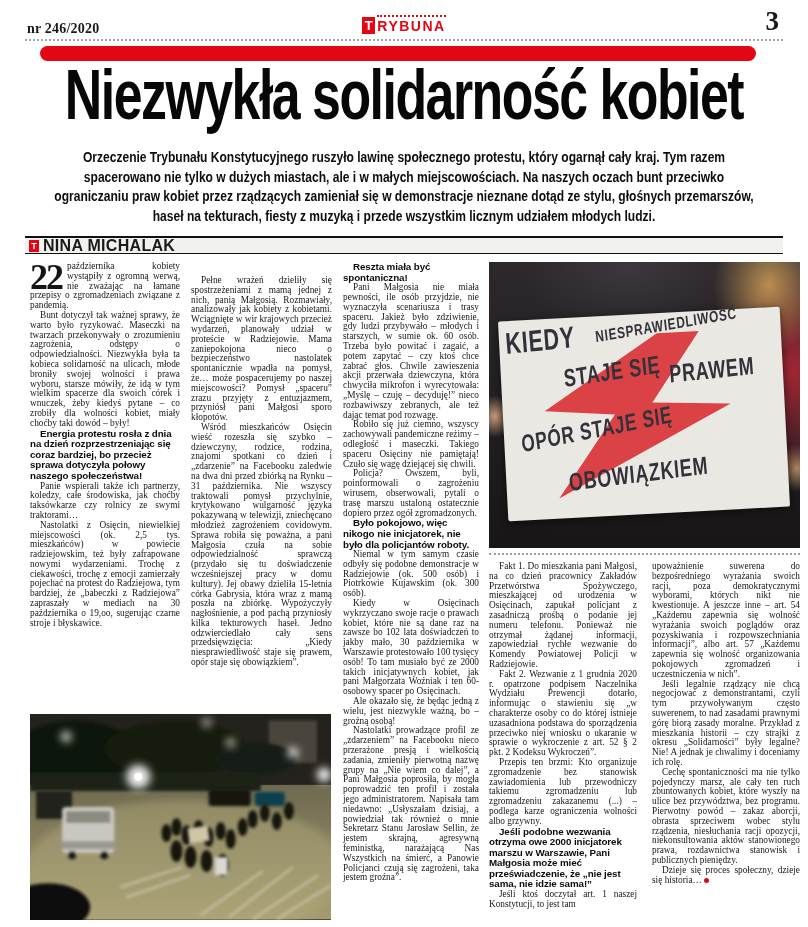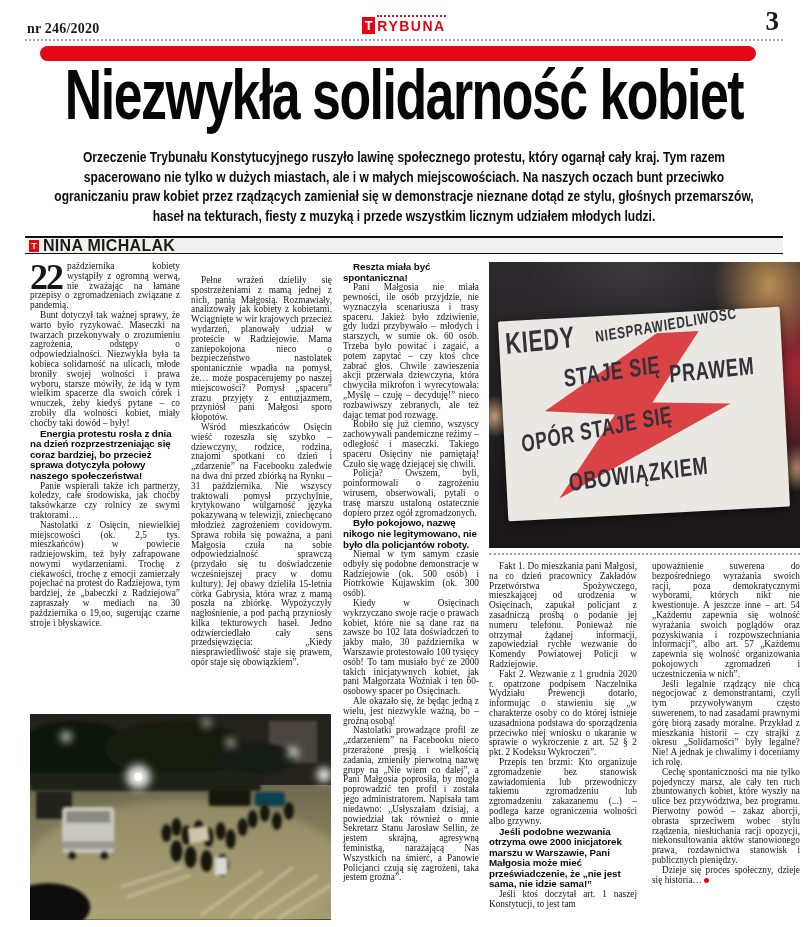--- a/index.html
+++ b/index.html
@@ -141,21 +141,21 @@
   <div class="col col-2">
     <p>Pełne wrażeń dzieliły się spostrzeżeniami z mamą jednej z nich, panią Małgosią. Rozmawiały, analizowały jak kobiety z kobietami. Wciągnięte w wir krajowych przecież wydarzeń, planowały udział w proteście w Radziejowie. Mama zaniepokojona nieco o bezpieczeństwo nastolatek spontanicznie wpadła na pomysł, że… może pospacerujemy po naszej miejscowości? Pomysł „spaceru” zrazu przyjęty z entuzjazmem, przyniósł pani Małgosi sporo kłopotów.</p>
     <p>Wśród mieszkańców Osięcin wieść rozeszła się szybko – dziewczyny, rodzice, rodzina, znajomi spotkani co dzień i „zdarzenie” na Facebooku zaledwie na dwa dni przed zbiórką na Rynku – 31 października. Nie wszyscy traktowali pomysł przychylnie, krytykowano wulgarność języka pokazywaną w telewizji, zniechęcano młodzież zagrożeniem covidowym. Sprawa robiła się poważna, a pani Małgosia czuła na sobie odpowiedzialność sprawczą (przydało się tu doświadczenie wcześniejszej pracy w domu kultury). Jej obawy dzieliła 15-letnia córka Gabrysia, która wraz z mamą poszła na zbiórkę. Wypożyczyły nagłośnienie, a pod pachą przyniosły kilka tekturowych haseł. Jedno odzwierciedlało cały sens przedsięwzięcia: „Kiedy niesprawiedliwość staje się prawem, opór staje się obowiązkiem”.</p>
   </div>
 
   <div class="col col-3">
     <p class="subhead" style="margin-top:0">Reszta miała być spontaniczna!</p>
     <p>Pani Małgosia nie miała pewności, ile osób przyjdzie, nie wyznaczyła scenariusza i trasy spaceru. Jakież było zdziwienie, gdy ludzi przybywało – młodych i starszych, w sumie ok. 60 osób. Trzeba było powitać i zagaić, a potem zapytać – czy ktoś chce zabrać głos. Chwile zawieszenia akcji przerwała dziewczyna, która chwyciła mikrofon i wyrecytowała: „Myślę – czuję – decyduję!” nieco rozbawiwszy zebranych, ale też dając temat pod rozwagę.</p>
     <p>Robiło się już ciemno, wszyscy zachowywali pandemiczne reżimy – odległość i maseczki. Takiego spaceru Osięciny nie pamiętają! Czuło się wagę dziejącej się chwili.</p>
     <p>Policja? Owszem, byli, poinformowali o zagrożeniu wirusem, obserwowali, pytali o trasę marszu ustaloną ostatecznie dopiero przez ogół zgromadzonych.</p>
-    <p class="subhead">Było pokojowo, nazwę nikogo nie legitymowano, nie było dla policjantów roboty.</p>
+    <p class="subhead">Było pokojowo, więc nikogo nie inicjatorek, nie było dla policjantów roboty.</p>
     <p>Niemal w tym samym czasie odbyły się podobne demonstracje w Radziejowie (ok. 500 osób) i Piotrkowie Kujawskim (ok. 300 osób).</p>
     <p>Kiedy w Osięcinach wykrzyczano swoje racje o prawach kobiet, które nie są dane raz na zawsze bo 102 lata doświadczeń to jakby mało, 30 października w Warszawie protestowało 100 tysięcy osób! To tam musiało być ze 2000 takich inicjatywnych kobiet, jak pani Małgorzata Woźniak i ten 60-osobowy spacer po Osięcinach.</p>
     <p>Ale okazało się, że będąc jedną z wielu, jest niezwykle ważną, bo – groźną osobą!</p>
     <p>Nastolatki prowadzące profil ze „zdarzeniem” na Facebooku nieco przerażone presją i wielkością zadania, zmieniły pierwotną nazwę grupy na „Nie wiem co dalej”, a Pani Małgosia poprosiła, by mogła poprowadzić ten profil i została jego administratorem. Napisała tam niedawno: „Usłyszałam dzisiaj, a powiedział tak również o mnie Sekretarz Stanu Jarosław Sellin, że jestem skrajną, agresywną feministką, narażającą Nas Wszystkich na śmierć, a Panowie Policjanci czują się zagrożeni, taka jestem groźna”.</p>
   </div>
 
   <div class="photo-banner">
     <div class="banner-board">
       <svg viewBox="0 0 282 200" aria-hidden="true">
         <polygon points="158,20 42,92 112,99 52,180 228,94 150,89 200,20" fill="#d8353a" opacity="0.93"></polygon>

